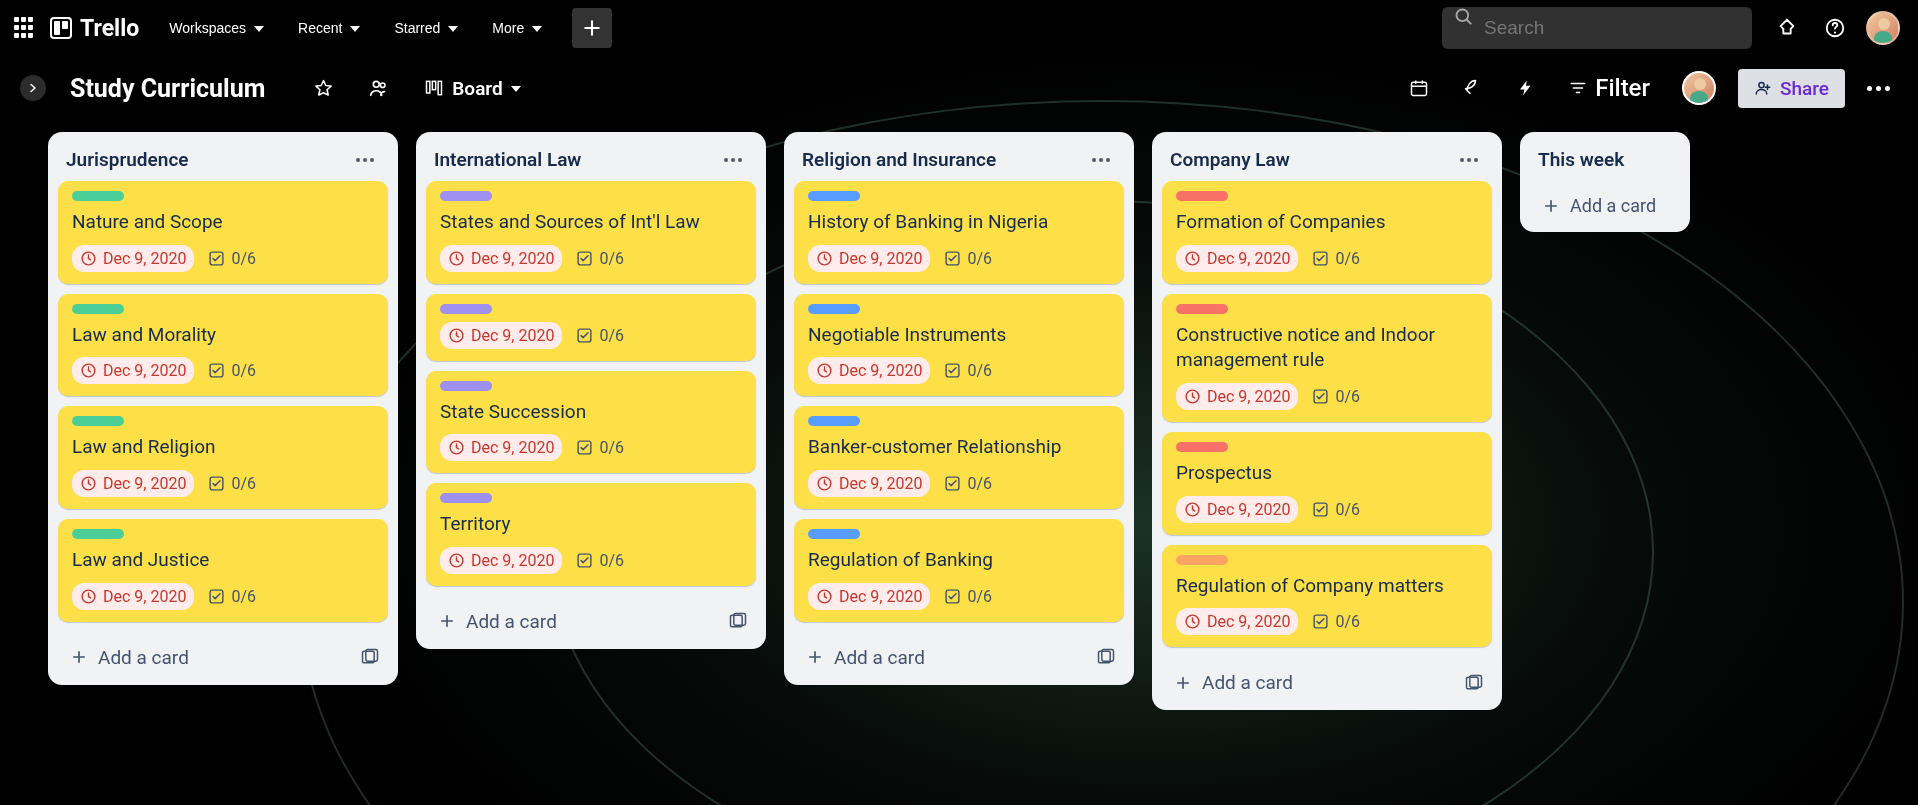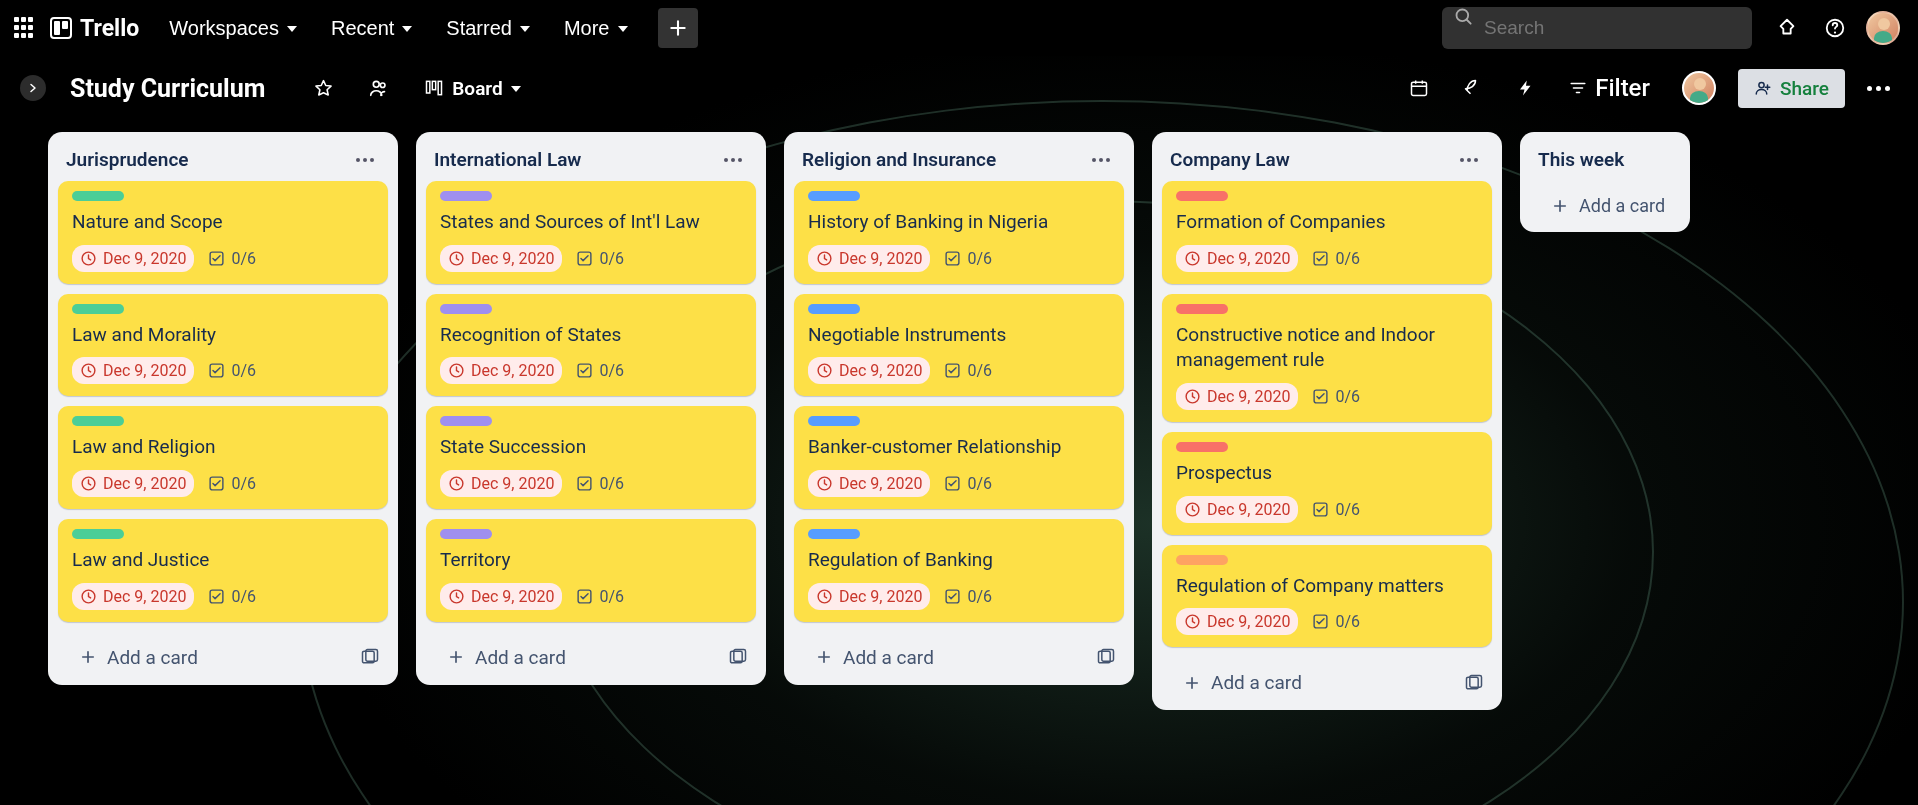--- a/index.html
+++ b/index.html
@@ -40,21 +40,21 @@
     .topbar .apps-icon { width: 22px; height: 22px; display: flex; flex-wrap: wrap; gap: 2px; margin-right: 8px; cursor: pointer; }
     .apps-icon span { width: 5px; height: 5px; background: #fff; border-radius: 1px; }
     .logo { display: flex; align-items: center; gap: 8px; font-weight: 700; font-size: 23px; margin-right: 10px; cursor: pointer; }
     .logo-board { width: 22px; height: 22px; border: 2.5px solid #fff; border-radius: 4px; display: flex; gap: 2px; padding: 2px; }
     .logo-board span { flex: 1; background: #fff; border-radius: 1px; }
     .logo-board span:last-child { height: 60%; }
 
     .nav-btn {
       display: flex; align-items: center; gap: 8px;
       padding: 8px 14px;
-      color: #fff; font-size: 20px; font-weight: 500;
+      color: #fff; font-size: 14px; font-weight: 500;
       cursor: pointer; border-radius: 4px;
       background: transparent; border: none;
     }
     .chev { width: 0; height: 0; border-left: 5px solid transparent; border-right: 5px solid transparent; border-top: 6px solid #fff; margin-top: 2px; }
     .create-btn {
       width: 40px; height: 40px; background: #333;
       display: flex; align-items: center; justify-content: center;
       border-radius: 4px; cursor: pointer; margin-left: 10px;
     }
     .create-btn svg { width: 20px; height: 20px; }
@@ -89,21 +89,21 @@
     .expand-handle {
       width: 26px; height: 26px; background: #2c2c2c;
       border-radius: 50%; display: flex; align-items:center; justify-content:center;
       margin-right: 10px; cursor: pointer;
     }
     .board-title { font-size: 25px; font-weight: 700; margin-right: 24px; }
     .head-btn { padding: 6px 10px; cursor:pointer; border-radius:4px; display:flex; align-items:center; gap:8px; }
     .view-btn { font-size: 19px; font-weight:600; }
     .filter-btn { font-size: 24px; font-weight:500; }
     .share-btn {
-      background: #dcdfe4; color: #15803d;
+      background: #dcdfe4; color: #6d28d9;
       padding: 8px 16px; border-radius: 4px;
       font-size: 19px; font-weight:500;
       display: flex; align-items: center; gap: 8px; cursor:pointer;
     }
     .menu-dots { display:flex; gap:4px; cursor:pointer; padding:8px; }
     .menu-dots span { width:5px; height:5px; background:#fff; border-radius:50%; }
 
     
     .board {
       position: relative; z-index: 2;
@@ -145,21 +145,20 @@
       padding: 4px 8px; border-radius: 12px;
       font-size: 16px;
     }
     .checklist {
       display: flex; align-items: center; gap: 6px;
       color: #44546f; font-size: 16px;
     }
     .add-card-row {
       display: flex; align-items: center; justify-content: flex-start;
       padding: 8px 14px 2px;
-      margin-left: 9px;
     }
     .add-card {
       display: flex; align-items: center; gap: 10px;
       color: #44546f; font-size: 19px; cursor: pointer;
       padding: 6px 8px; border-radius: 8px; flex:1;
     }
     .template-icon { cursor:pointer; padding:4px; color:#44546f; }
 
     .list.small { width: 170px; flex: 0 0 170px; }
     .list.small .add-card { font-size: 18px; }
@@ -458,21 +457,20 @@
                   <rect x="3" y="3" width="18" height="18" rx="3" stroke="#44546f" stroke-width="2" fill="none"></rect>
                   <path d="M7 12l3 3 7-7" stroke="#44546f" stroke-width="2" fill="none" stroke-linecap="round" stroke-linejoin="round"></path>
                 </svg>
               </span>
             <span>0/6</span>
           </div>
         </div>
       </div>
       <div class="card">
         <div class="label" style="background:#9f8fef"></div>
-        <div class="card-title">Recognition of States</div>
         <div class="badges">
           <div class="due">
             <span>
                 <svg width="17" height="17" viewBox="0 0 24 24">
                   <circle cx="12" cy="12" r="9" stroke="#c9372c" stroke-width="2" fill="none"></circle>
                   <path d="M12 7v5l3 2" stroke="#c9372c" stroke-width="2" fill="none" stroke-linecap="round"></path>
                 </svg>
               </span>
             <span>Dec 9, 2020</span>
           </div>

